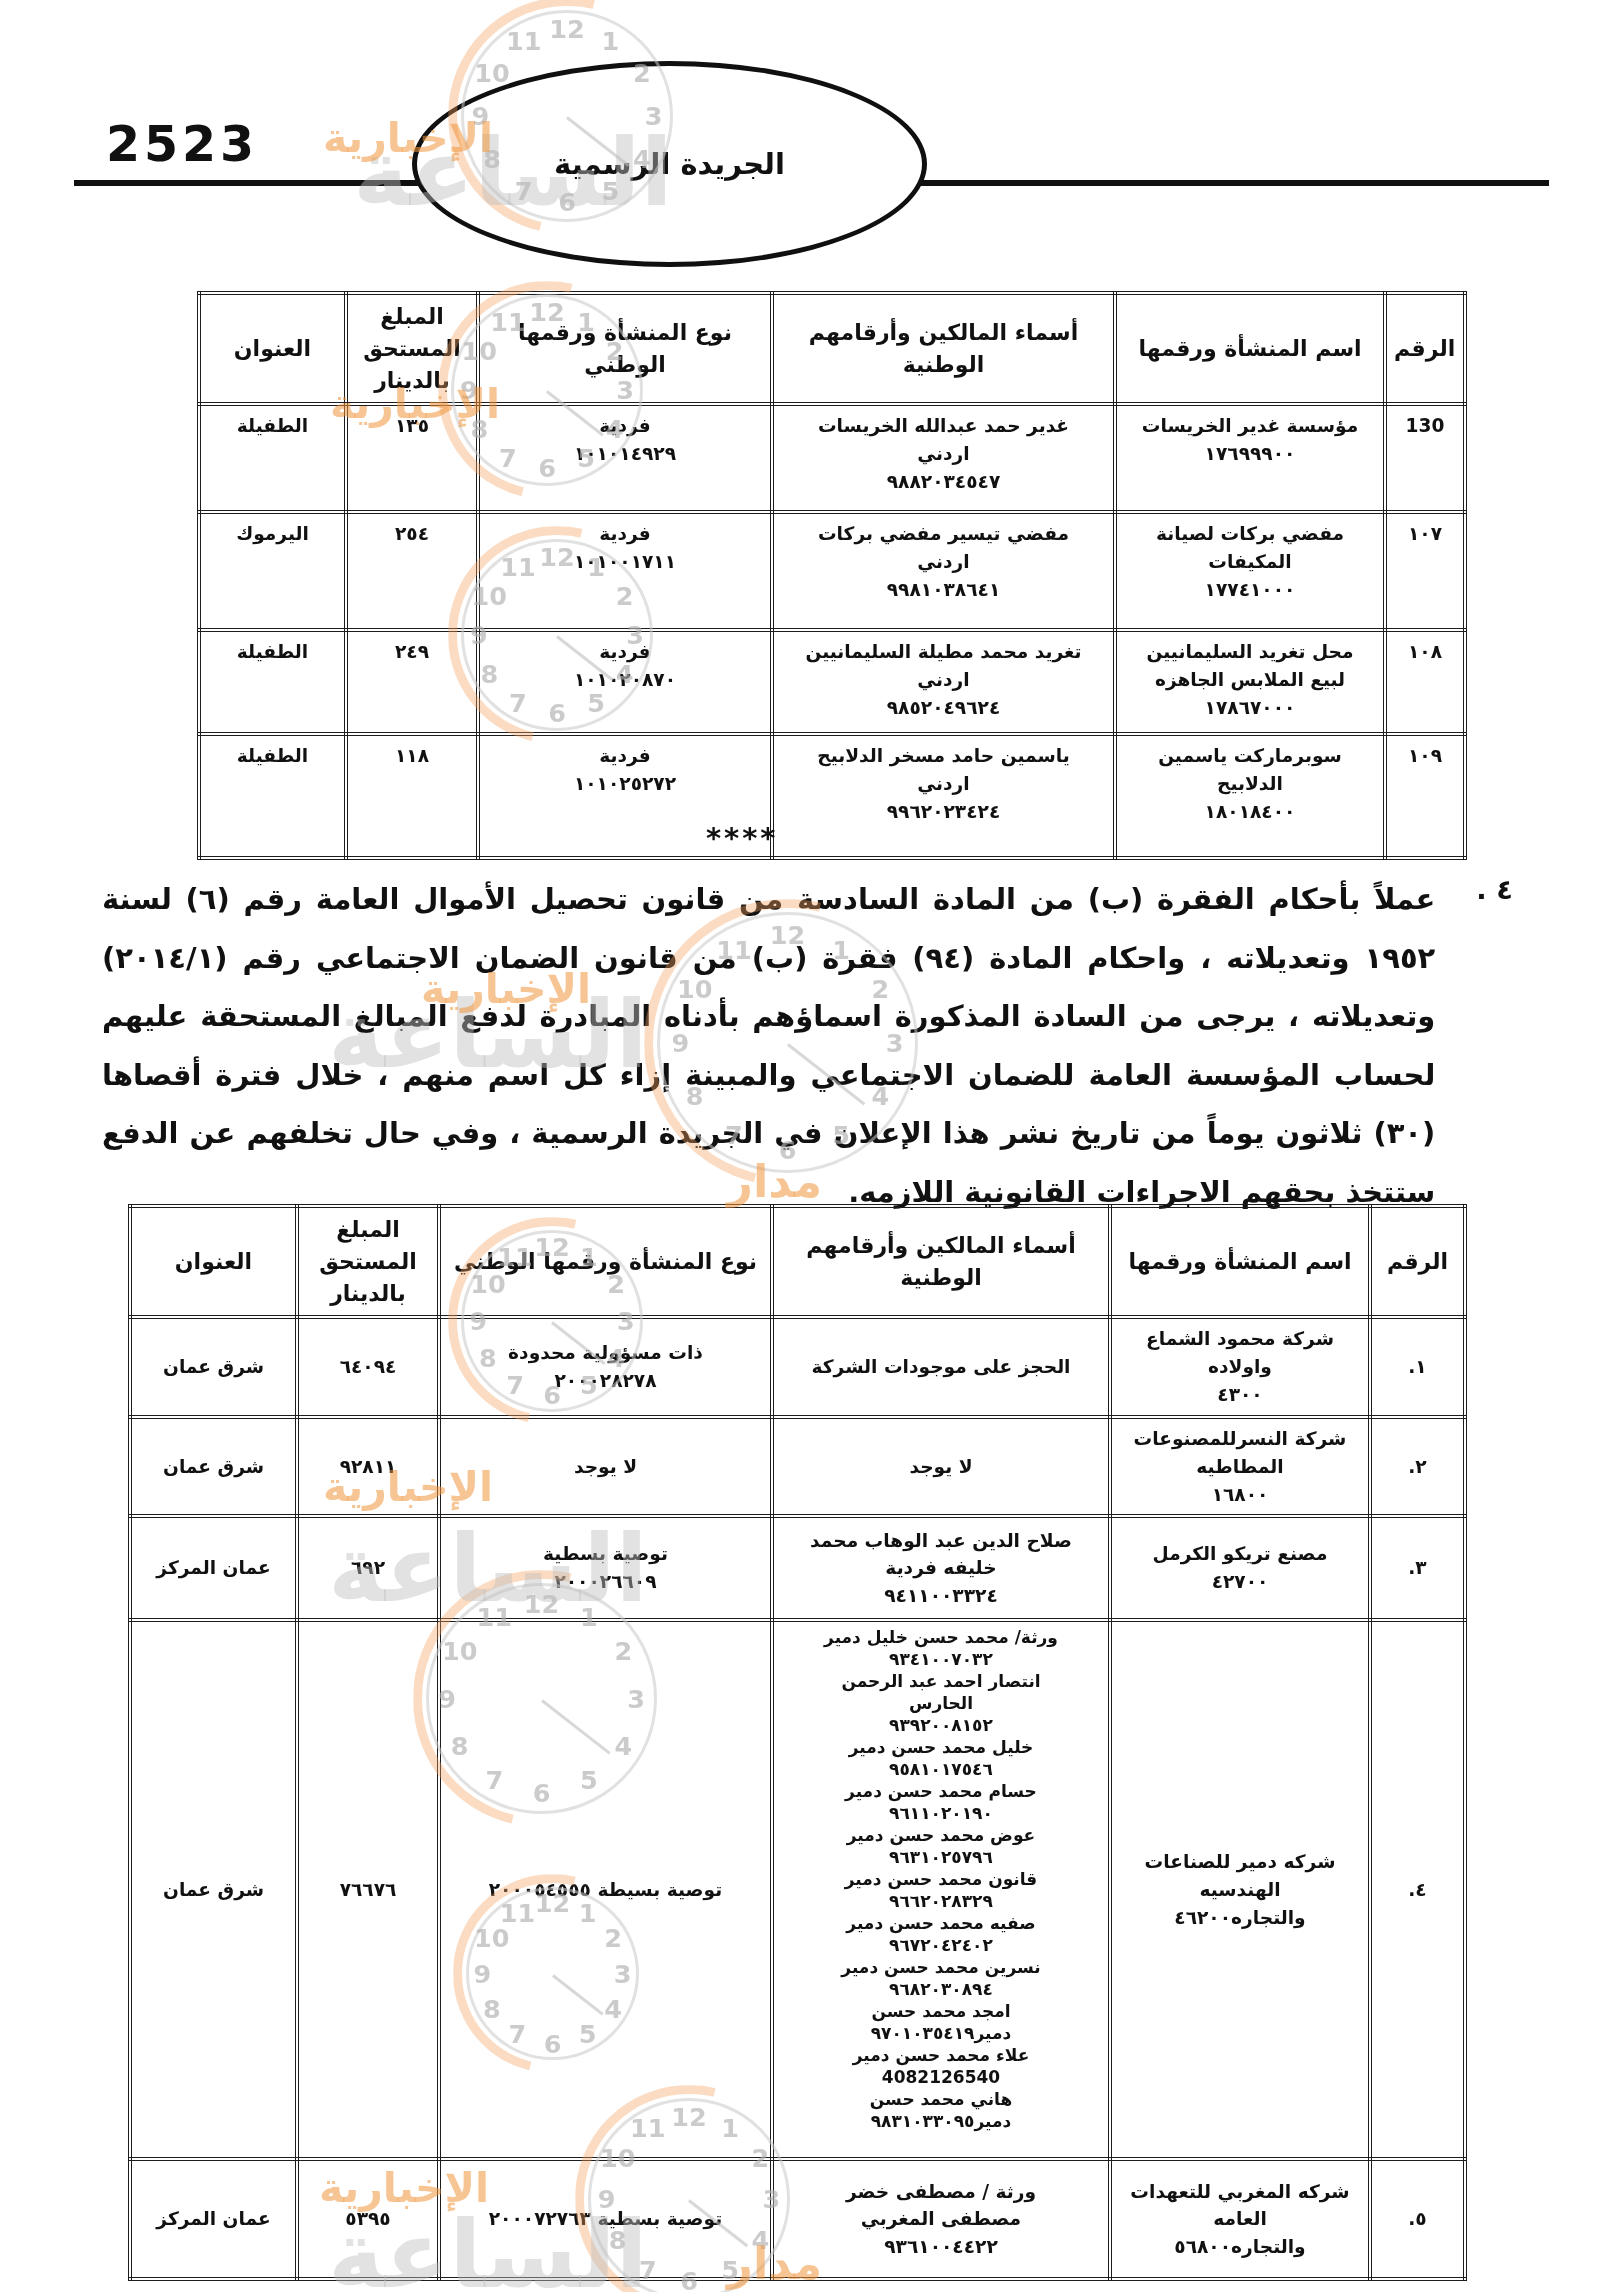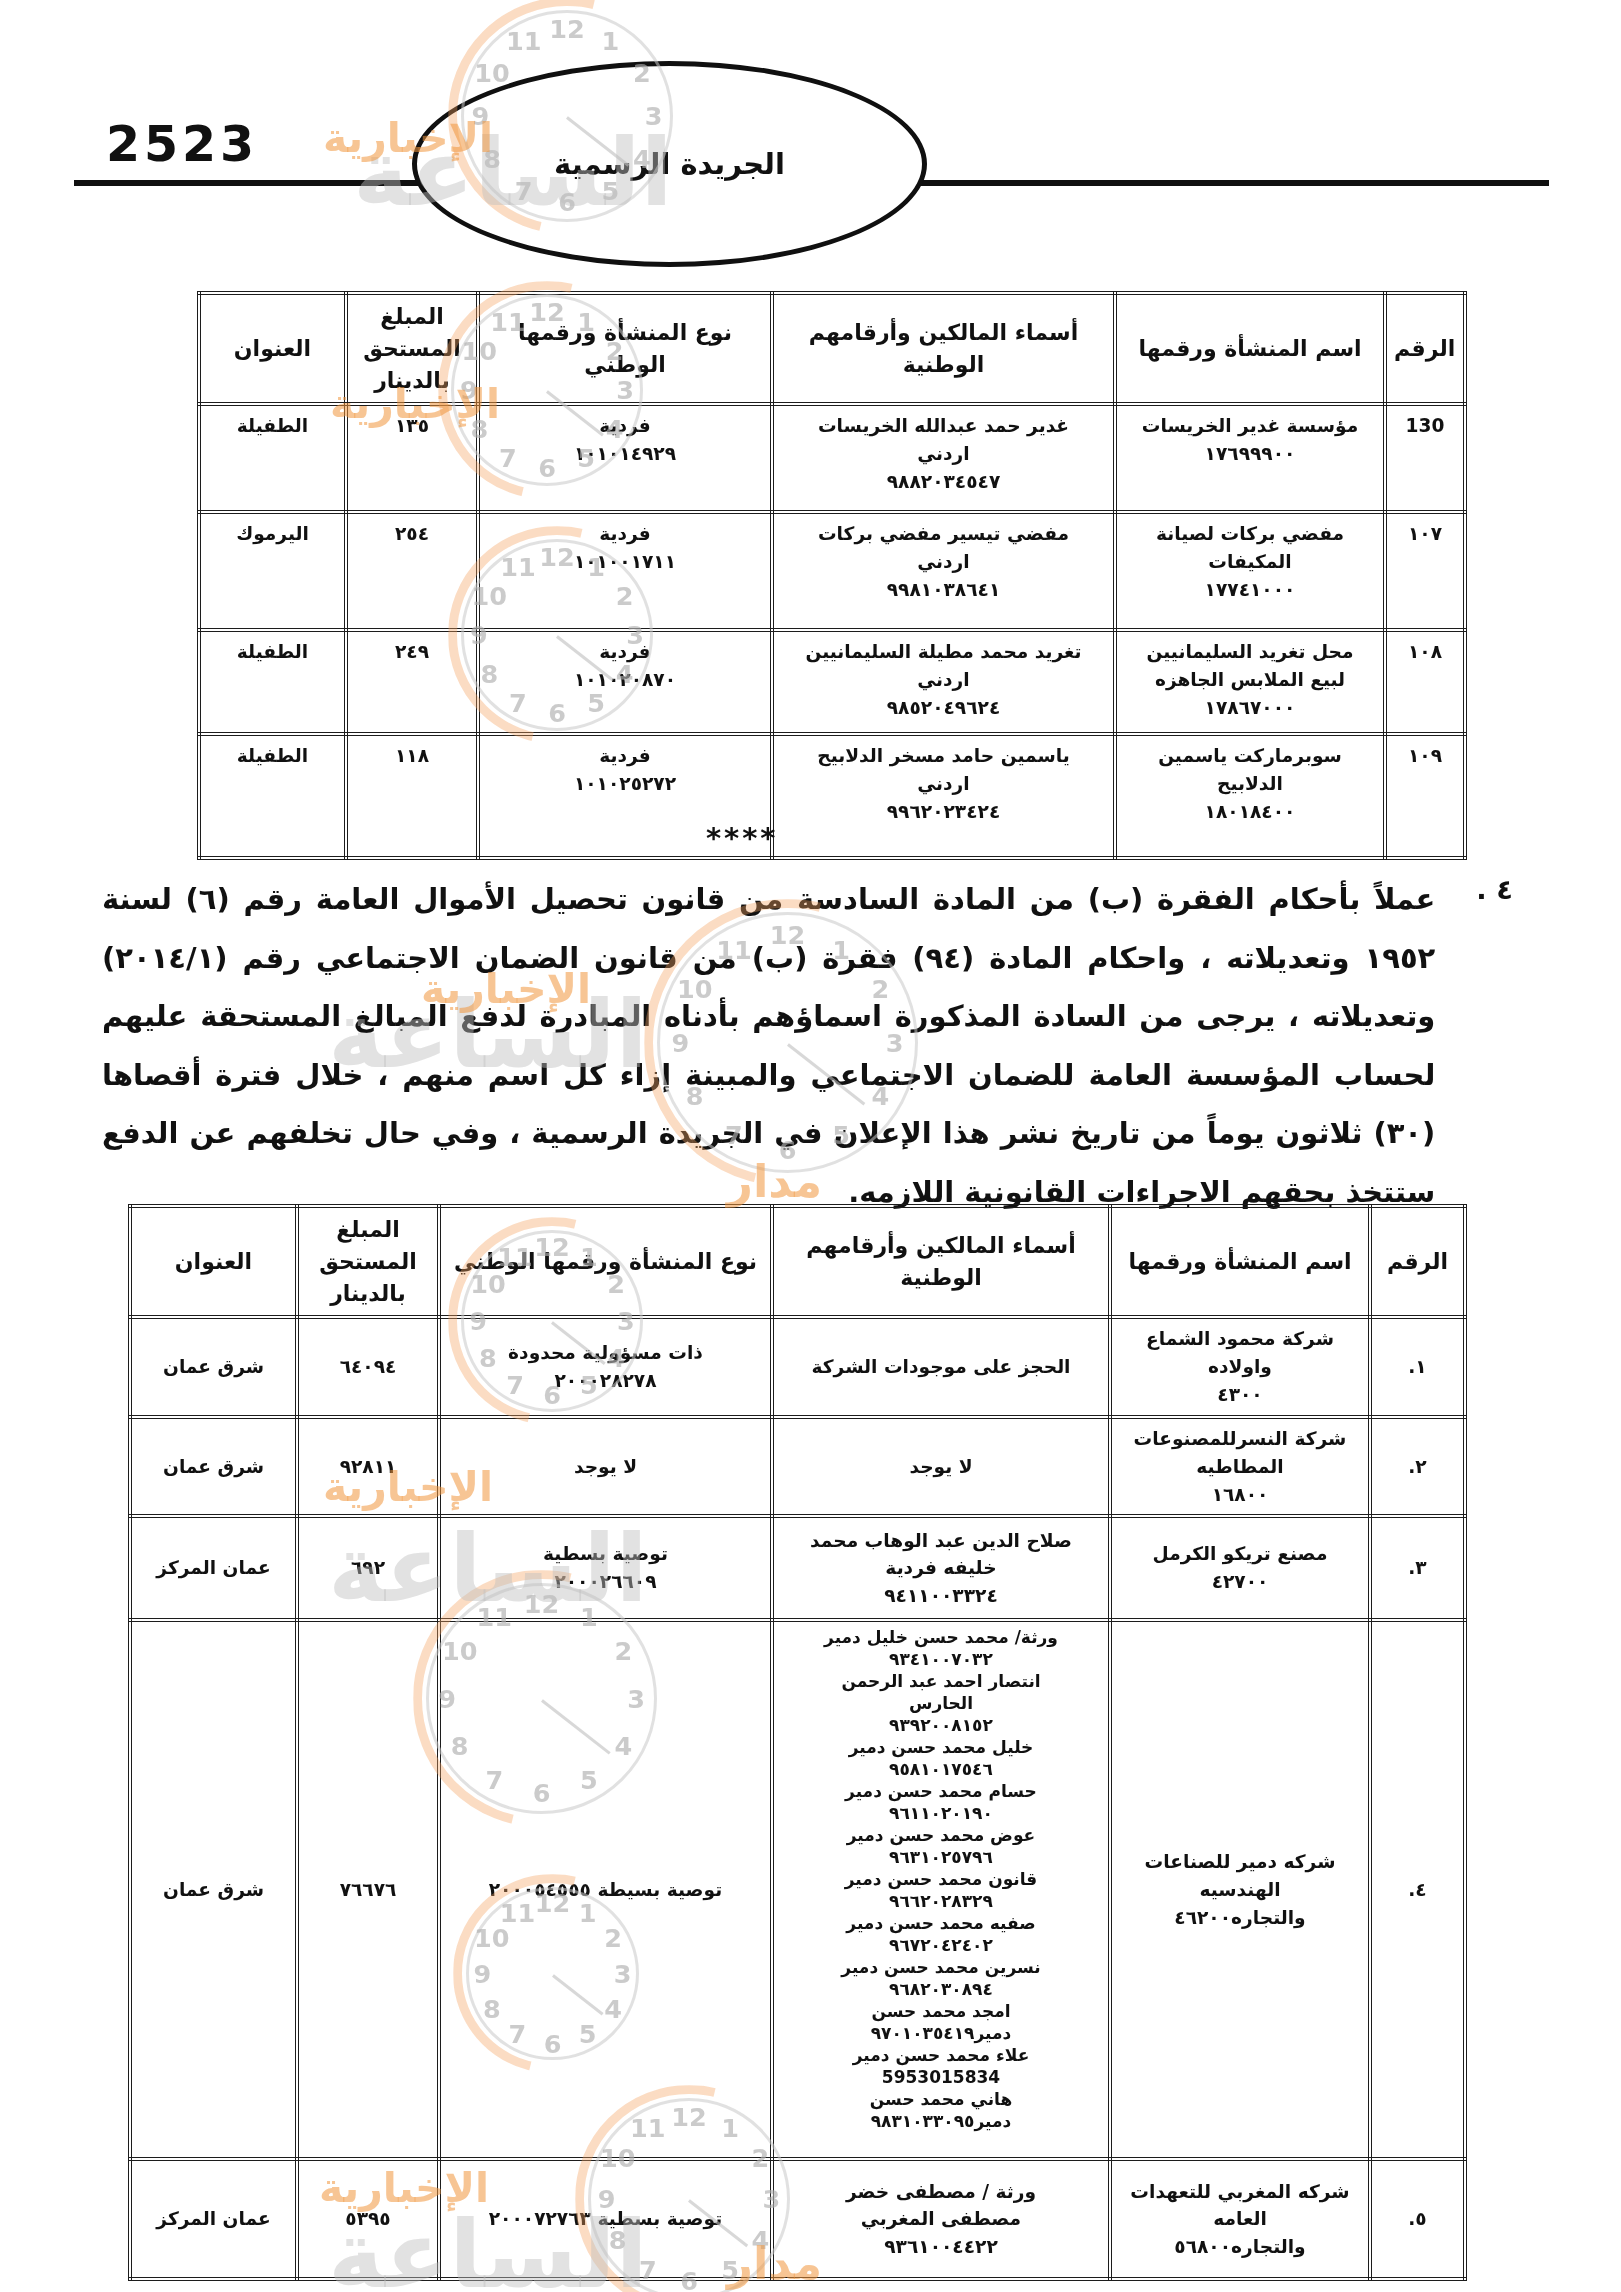--- a/index.html
+++ b/index.html
@@ -308,21 +308,21 @@
             <div>٩٦٣١٠٢٥٧٩٦</div>
             <div>قانون محمد حسن دمير</div>
             <div>٩٦٦٢٠٢٨٣٢٩</div>
             <div>صفيه محمد حسن دمير</div>
             <div>٩٦٧٢٠٤٢٤٠٢</div>
             <div>نسرين محمد حسن دمير</div>
             <div>٩٦٨٢٠٣٠٨٩٤</div>
             <div>امجد محمد حسن</div>
             <div>دمير٩٧٠١٠٣٥٤١٩</div>
             <div>علاء محمد حسن دمير</div>
-            <div>5953015834</div>
+            <div>4082126540</div>
             <div>هاني محمد حسن</div>
             <div>دمير٩٨٣١٠٣٣٠٩٥</div>
           </td>
         <td data-field="type">
             <div>توصية بسيطة ٢٠٠٠٥٤٥٥٥</div>
           </td>
         <td data-field="amount">٧٦٦٧٦</td>
         <td data-field="address">شرق عمان</td>
       </tr>
         <tr style="">

